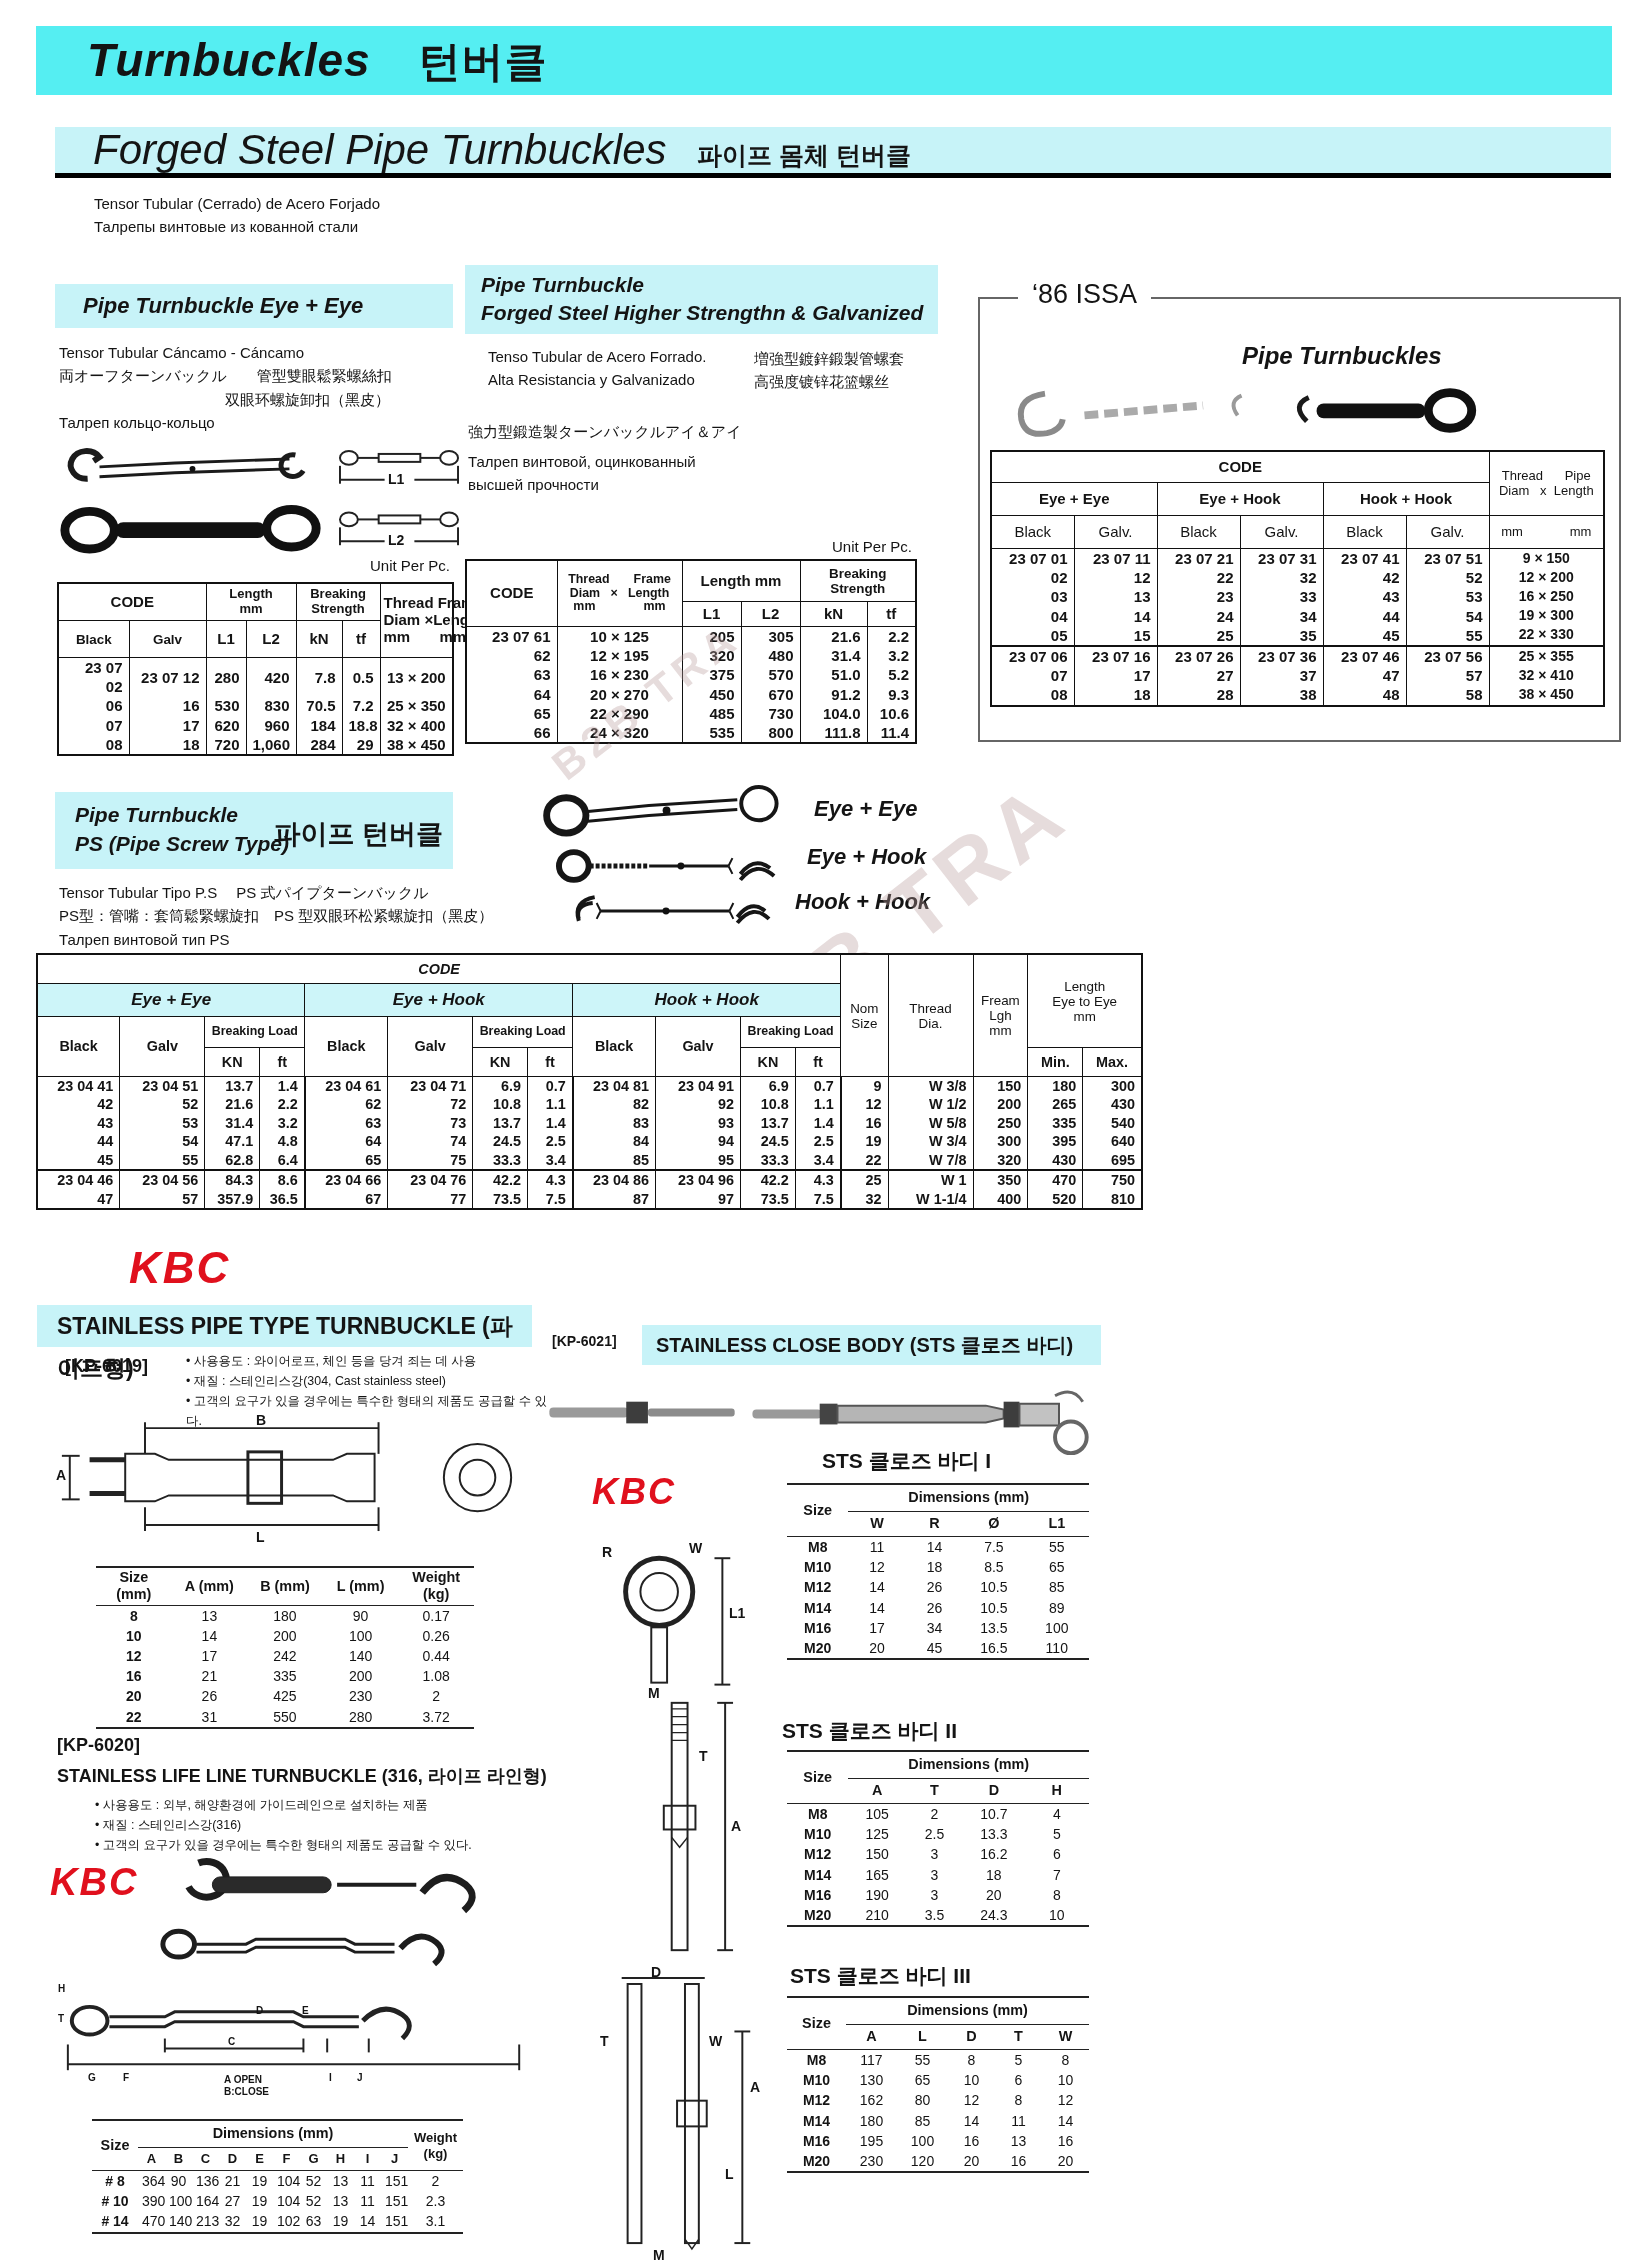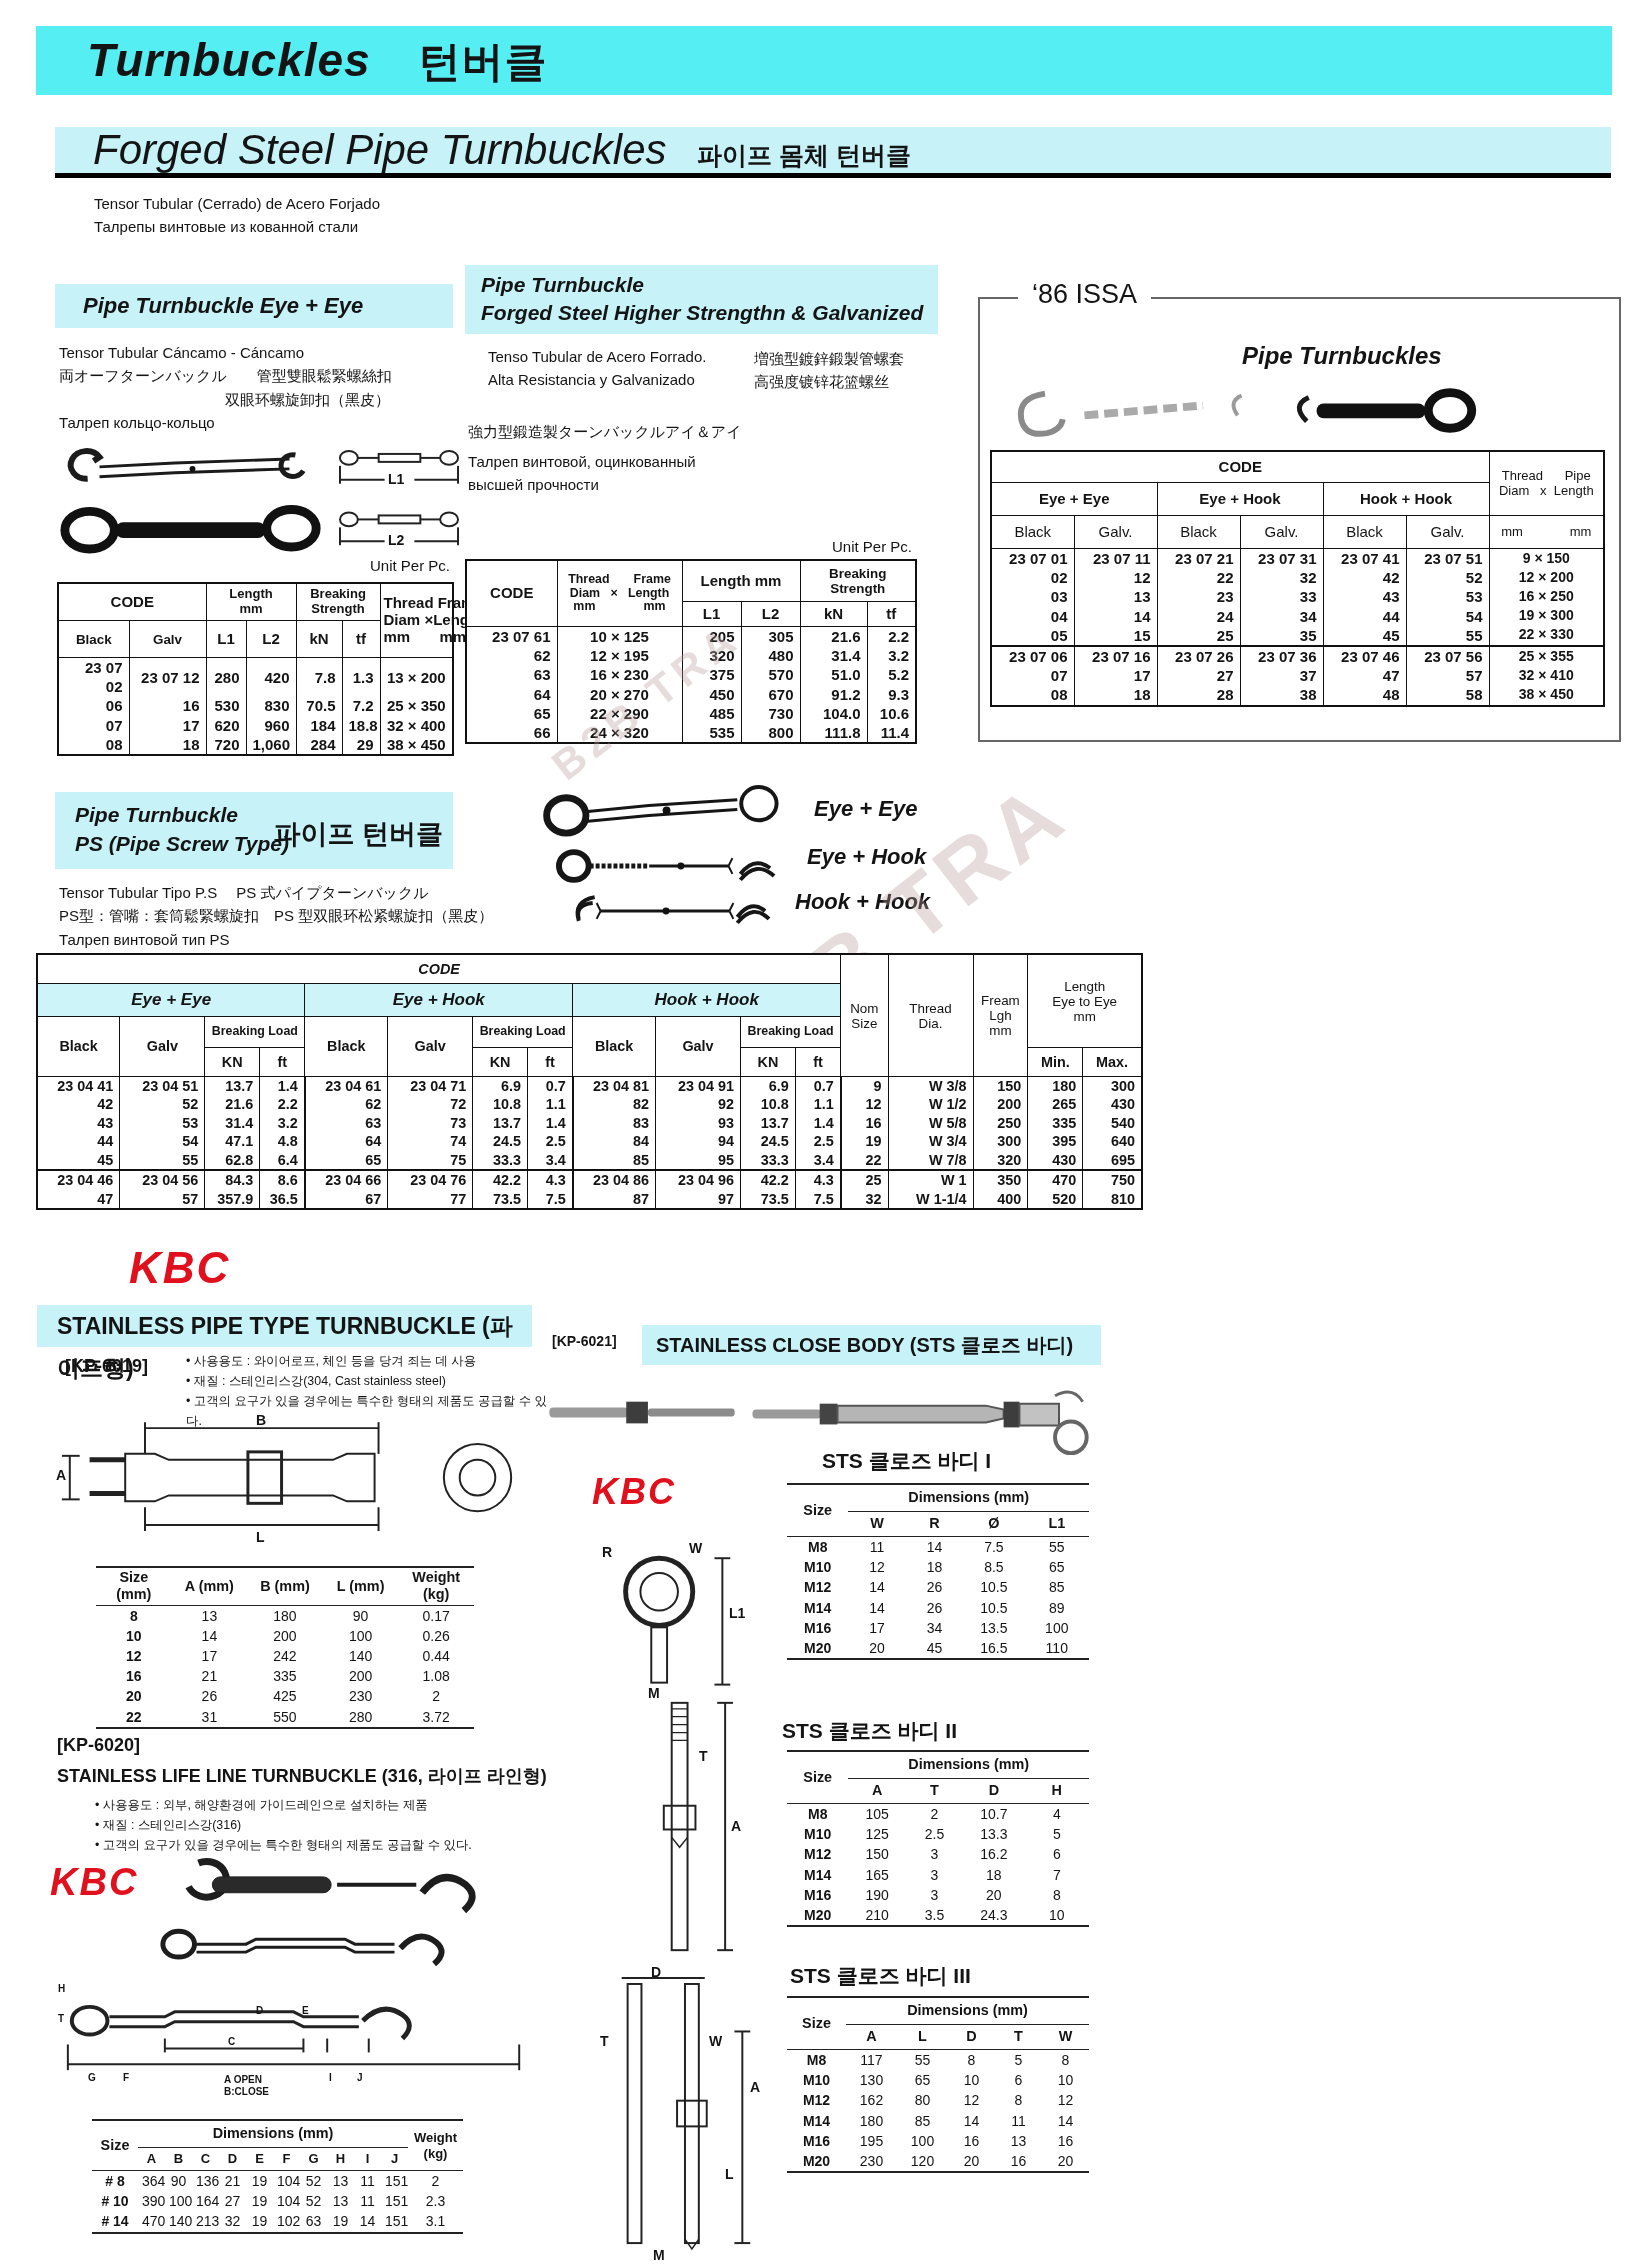--- a/index.html
+++ b/index.html
@@ -168,21 +168,21 @@
         <th>tf</th>
       </tr>
     </thead>
     <tbody>
         <tr>
           <td>23 07 02</td>
           <td>23 07 12</td>
           <td>280</td>
           <td>420</td>
           <td>7.8</td>
-          <td>1.3</td>
+          <td>0.5</td>
           <td>13 × 200</td>
         </tr>
         <tr>
           <td>06</td>
           <td>16</td>
           <td>530</td>
           <td>830</td>
           <td>70.5</td>
           <td>7.2</td>
           <td>25 × 350</td>

